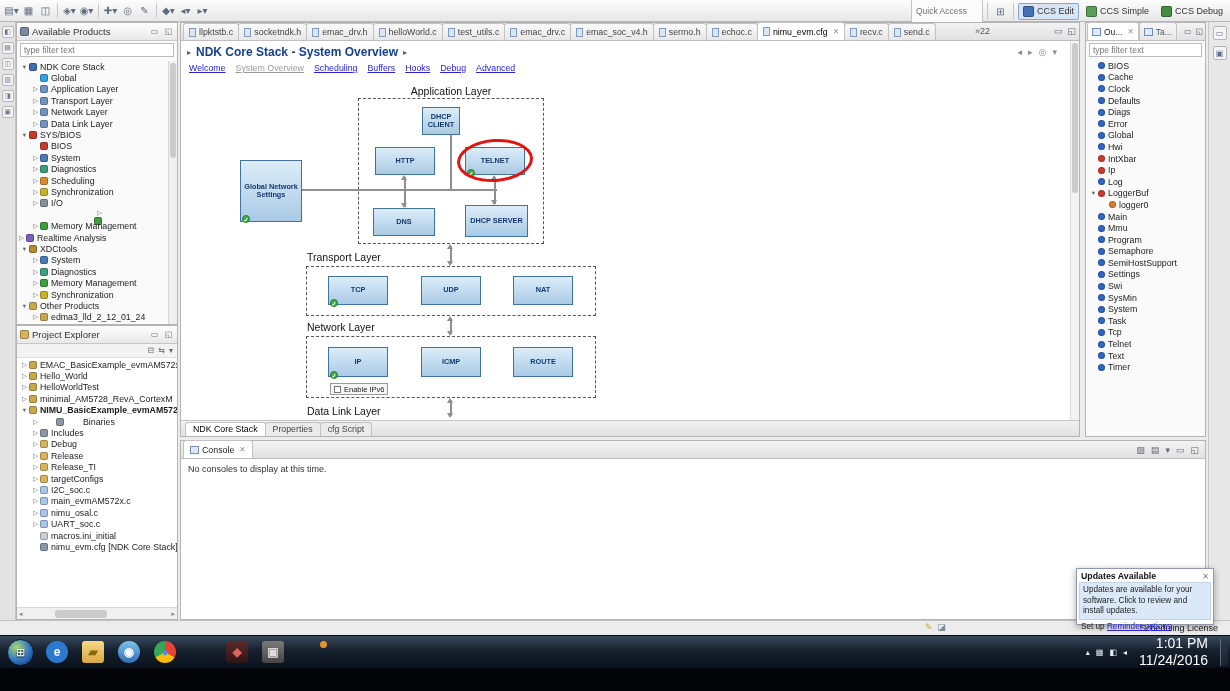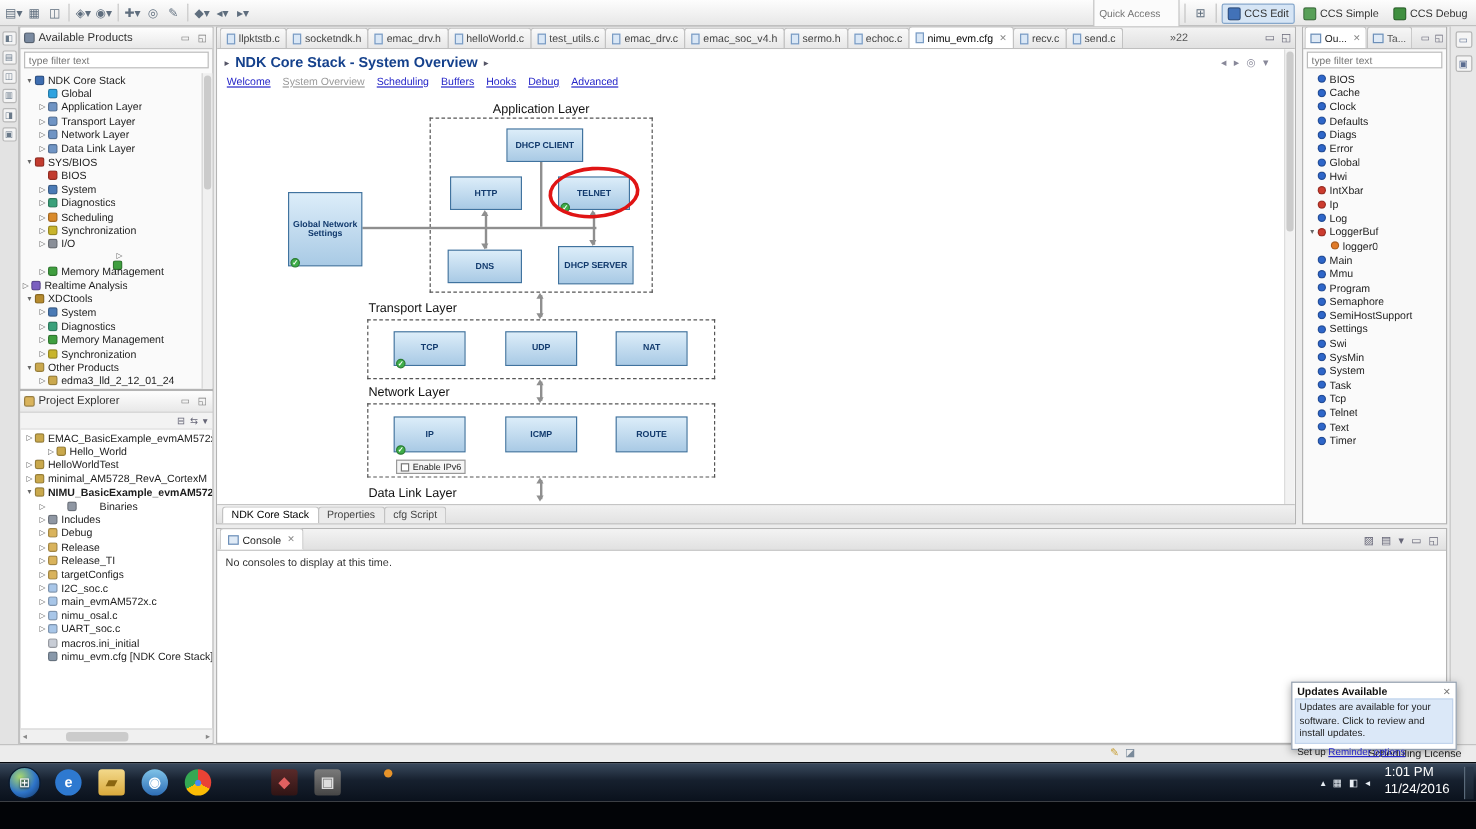--- a/index.html
+++ b/index.html
@@ -169,21 +169,21 @@
            color:#fff; font-size:11px; text-shadow:0 1px 2px #000; }
   .tbapp { width:26px; height:26px; margin-left:10px; border-radius:3px; flex:none;
            display:flex; align-items:center; justify-content:center; }
   .tbapp.gap { margin-left:46px; }
   .tbapp .appface { width:22px; height:22px; display:flex; align-items:center; justify-content:center;
                     font-size:12px; font-weight:bold; border-radius:3px; }
   .tbapp .appface.round { border-radius:50%; }
   #orange-dot { position:absolute; left:320px; top:5px; width:7px; height:7px; border-radius:50%; background:#e8942a; }
   #tray { margin-left:auto; display:flex; align-items:center; gap:6px; padding-right:2px; }
   .trayic { color:#e8eef4; font-size:8px; }
-  #clock { color:#fff; font-size:11px; text-align:left; line-height:1.25; margin:0 6px; }
+  #clock { color:#fff; font-size:14px; text-align:right; line-height:1.25; margin:0 6px; }
   #showdesk { width:8px; height:27px; border-left:1px solid #5a6a7a; background:linear-gradient(#2c3a4c,#18222e); }
 
   #blackstrip { position:absolute; left:0; top:668px; width:1230px; height:23px; background:#020407; }
 </style>
 </head>
 <body>
 
 <div id="screen">
 
   <div id="topbar">
@@ -385,21 +385,21 @@
         <span>⇆</span>
         <span>▾</span>
       </div>
     <div class="tree">
 
     <div class="trow" style="padding-left: 3px;">
         <span class="arr">▷</span>
         <span class="tic" style="background: rgb(201, 168, 76);"></span>
         <span class="lbl">EMAC_BasicExample_evmAM572x_arm</span>
       </div>
-        <div class="trow" style="padding-left: 21px;">
+        <div class="trow" style="padding-left: 3px;">
         <span class="arr">▷</span>
         <span class="tic" style="background: rgb(201, 168, 76);"></span>
         <span class="lbl">Hello_World</span>
       </div>
         <div class="trow" style="padding-left: 3px;">
         <span class="arr">▷</span>
         <span class="tic" style="background: rgb(201, 168, 76);"></span>
         <span class="lbl">HelloWorldTest</span>
       </div>
         <div class="trow" style="padding-left: 3px;">
@@ -593,21 +593,21 @@
       <div class="dline" style="left:269px;top:205px;width:2px;height:18px;"></div>
       <span class="ah up" style="left:266px;top:203px;"></span>
       <span class="ah down" style="left:266px;top:220px;"></span>
       <div class="dline" style="left:269px;top:277px;width:2px;height:16px;"></div>
       <span class="ah up" style="left:266px;top:275px;"></span>
       <span class="ah down" style="left:266px;top:290px;"></span>
       <div class="dline" style="left:269px;top:359px;width:2px;height:16px;"></div>
       <span class="ah up" style="left:266px;top:357px;"></span>
       <span class="ah down" style="left:266px;top:372px;"></span>
 
-      <div class="dbox" style="left:241px;top:66px;width:64px;height:28px;">DHCP CLIENT</div>
+      <div class="dbox" style="left:241px;top:66px;width:38px;height:28px;">DHCP CLIENT</div>
       <div class="dbox" style="left:194px;top:106px;width:60px;height:28px;">HTTP</div>
       <div class="dbox" style="left:284px;top:106px;width:60px;height:28px;">TELNET</div>
       <div class="dbox" style="left:59px;top:119px;width:62px;height:62px;">Global Network Settings</div>
       <div class="dbox" style="left:192px;top:167px;width:62px;height:28px;">DNS</div>
       <div class="dbox" style="left:284px;top:164px;width:63px;height:32px;">DHCP SERVER</div>
       <div class="dbox" style="left:147px;top:235px;width:60px;height:29px;">TCP</div>
       <div class="dbox" style="left:240px;top:235px;width:60px;height:29px;">UDP</div>
       <div class="dbox" style="left:332px;top:235px;width:60px;height:29px;">NAT</div>
       <div class="dbox" style="left:147px;top:306px;width:60px;height:30px;">IP</div>
       <div class="dbox" style="left:240px;top:306px;width:60px;height:30px;">ICMP</div>

